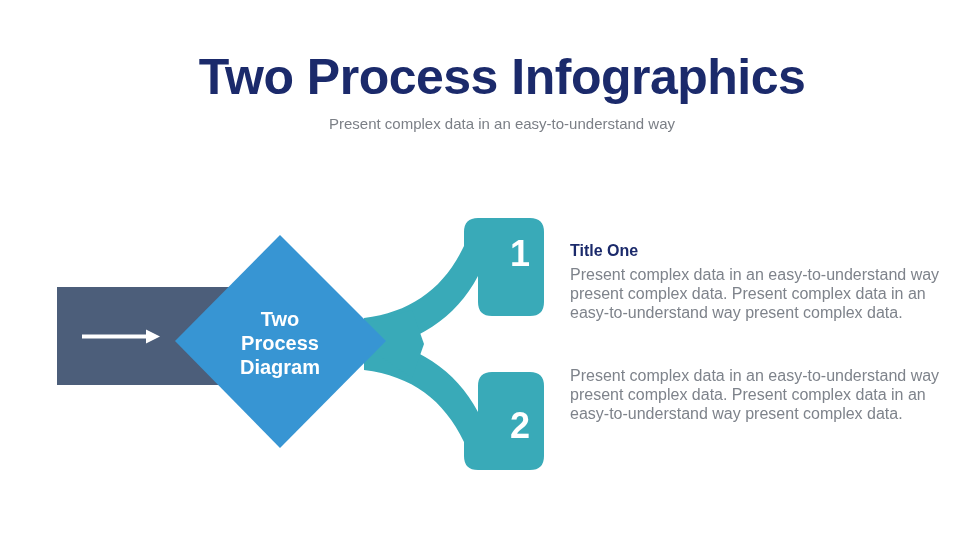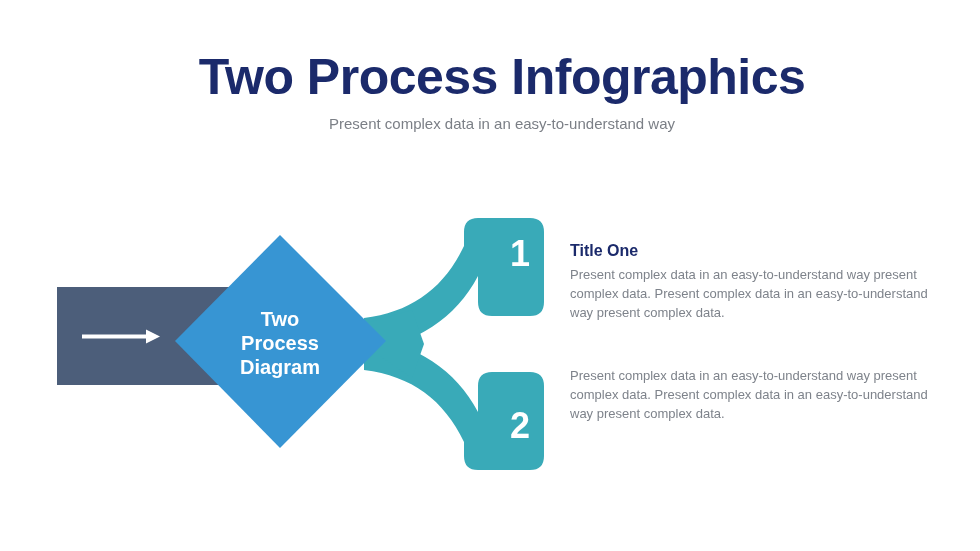--- a/index.html
+++ b/index.html
@@ -87,21 +87,21 @@
   .block-title {
     margin: 0 0 4px 0;
     font-size: 16px;
     line-height: 20px;
     font-weight: 700;
     color: #1b2a6b;
     font-family: "Liberation Sans", sans-serif;
   }
   .block-body {
     margin: 0;
-    font-size: 13px;
+    font-size: 16px;
     line-height: 19px;
     font-weight: 400;
     color: #7e838b;
     font-family: "Liberation Sans", sans-serif;
   }
 </style>
 </head>
 <body>
 
 <div id="slide">

